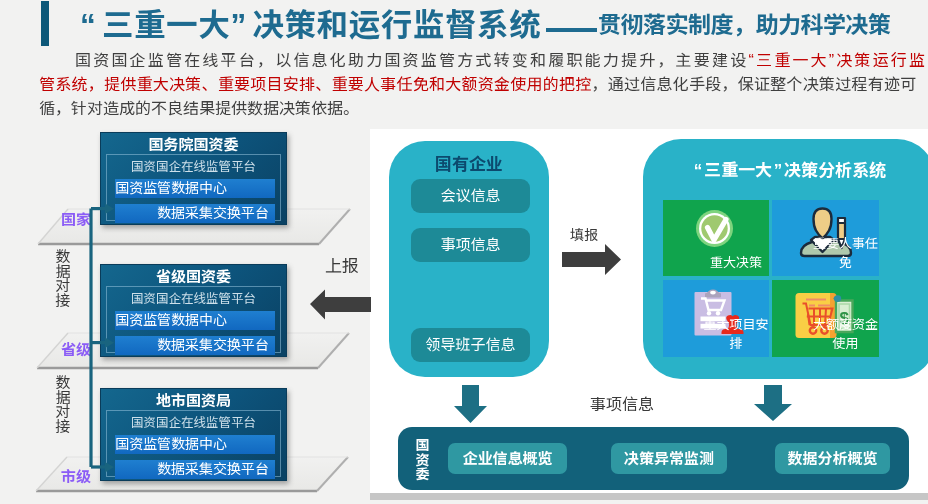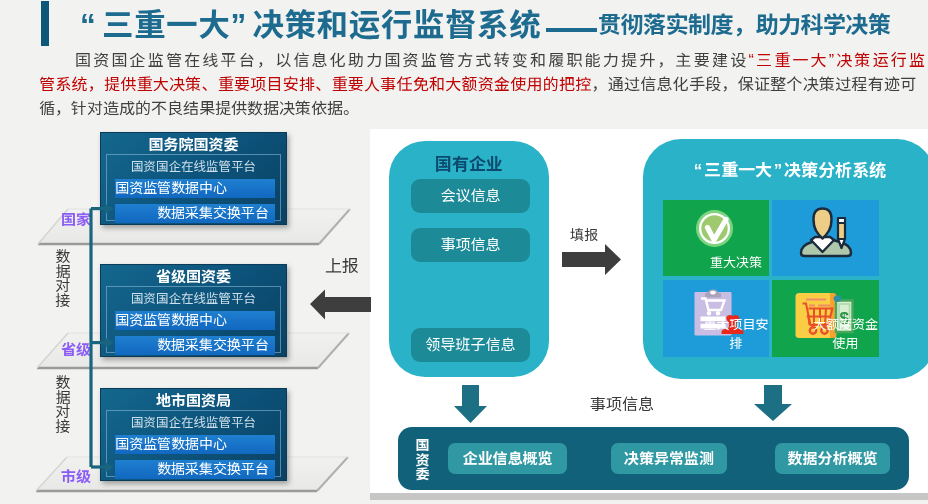--- a/index.html
+++ b/index.html
@@ -166,20 +166,21 @@
         <path d="M39 35 l11.5 12 l11.5 -12 l-4 -3 h-15 z" fill="#fff"></path>
         <path d="M41.5 14 q0 -10.5 9 -10.5 q9 0 9 10.5 q0 7 -2.5 11.5 q-2.5 4.5 -6.5 8 q-4 -3.5 -6.5 -8 q-2.5 -4.5 -2.5 -11.5 z" fill="#EECD87"></path>
       </g>
       <g stroke="#1C2B3B" stroke-width="2.2" stroke-linejoin="round">
         <rect x="66" y="13" width="7" height="5" fill="#fff"></rect>
         <rect x="66" y="18" width="7" height="16" fill="#EECD87"></rect>
         <path d="M66 34 h7 l-3.5 9 z" fill="#fff"></path>
       </g>
       <path d="M68.1 39.5 l1.4 3.5 l1.4 -3.5 z" fill="#1C2B3B"></path>
     </svg>
+    <div class="tcap">重要人事任免</div>
   </div>
   <div class="tile" id="tile3">
     <svg width="106" height="58" viewBox="0 0 106 58" style="position:absolute;top:5px;left:0;">
       <rect x="31.5" y="7" width="37" height="43.5" rx="1" fill="#C9BDE3"></rect>
       <path d="M43 10 q2 -5.5 7 -5.5 q5 0 7 5.5 z" fill="#ABA3BC"></path>
       <rect x="42" y="8" width="16" height="4.4" rx="1" fill="#ABA3BC"></rect>
       <ellipse cx="50" cy="7.6" rx="2.8" ry="1.9" fill="#fff"></ellipse>
       <g stroke="#fff" stroke-width="2.4" fill="none">
         <path d="M38 13.5 h4.5 l3 11.5 h12.5 l3.5 -9.5 h-18"></path>
       </g>

